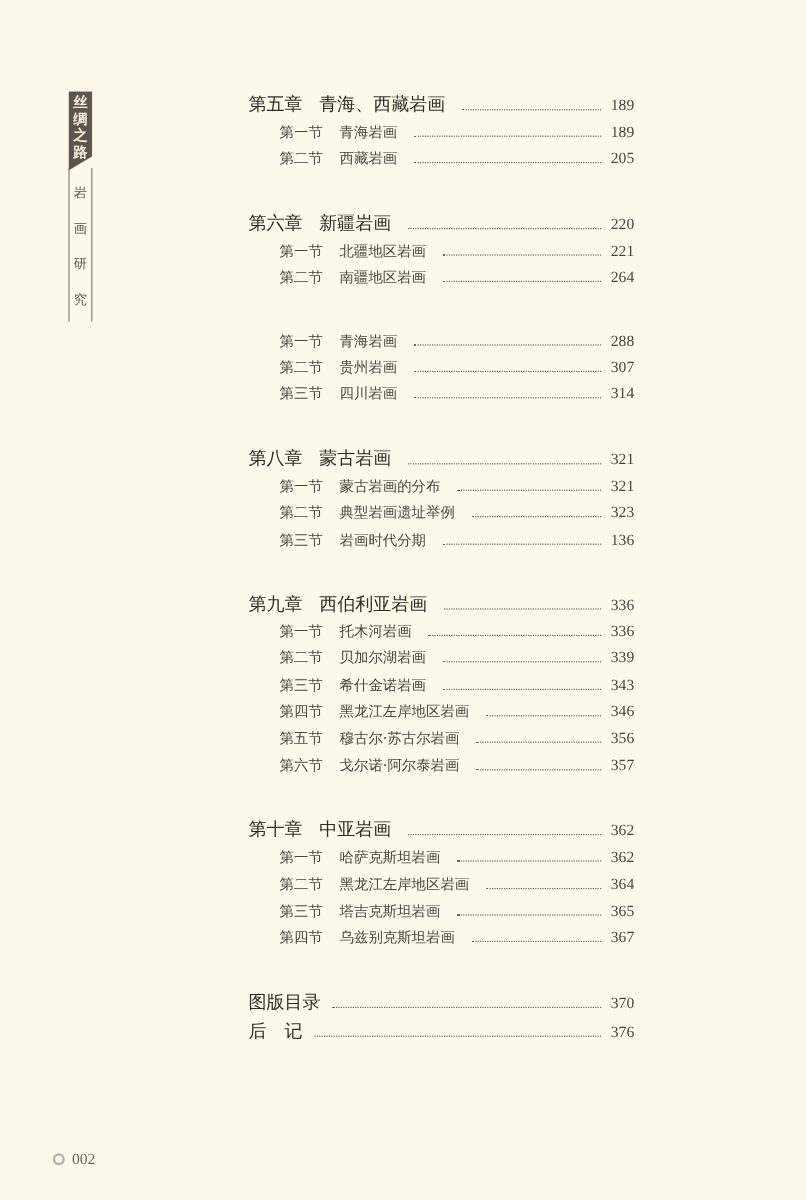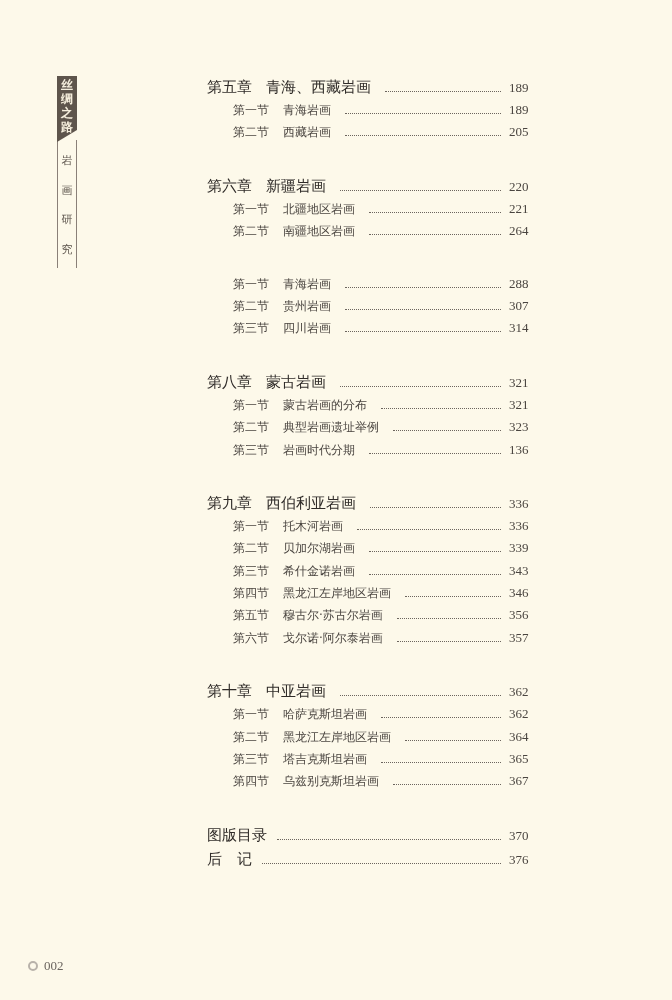--- a/index.html
+++ b/index.html
@@ -117,21 +117,21 @@
   }
   .backmatter .row.chap {
     height: 24px;
   }
   .backmatter .row.chap .title {
     padding-right: 10px;
   }
   
   .folio {
     position: absolute;
-    left: 28px;
+    left: 44px;
     top: 958px;
     display: flex;
     align-items: center;
     gap: 6px;
     font-family: "Liberation Serif", "DejaVu Serif", serif;
     font-size: 13px;
     color: #6a645e;
   }
   .folio .ring {
     width: 6px;

